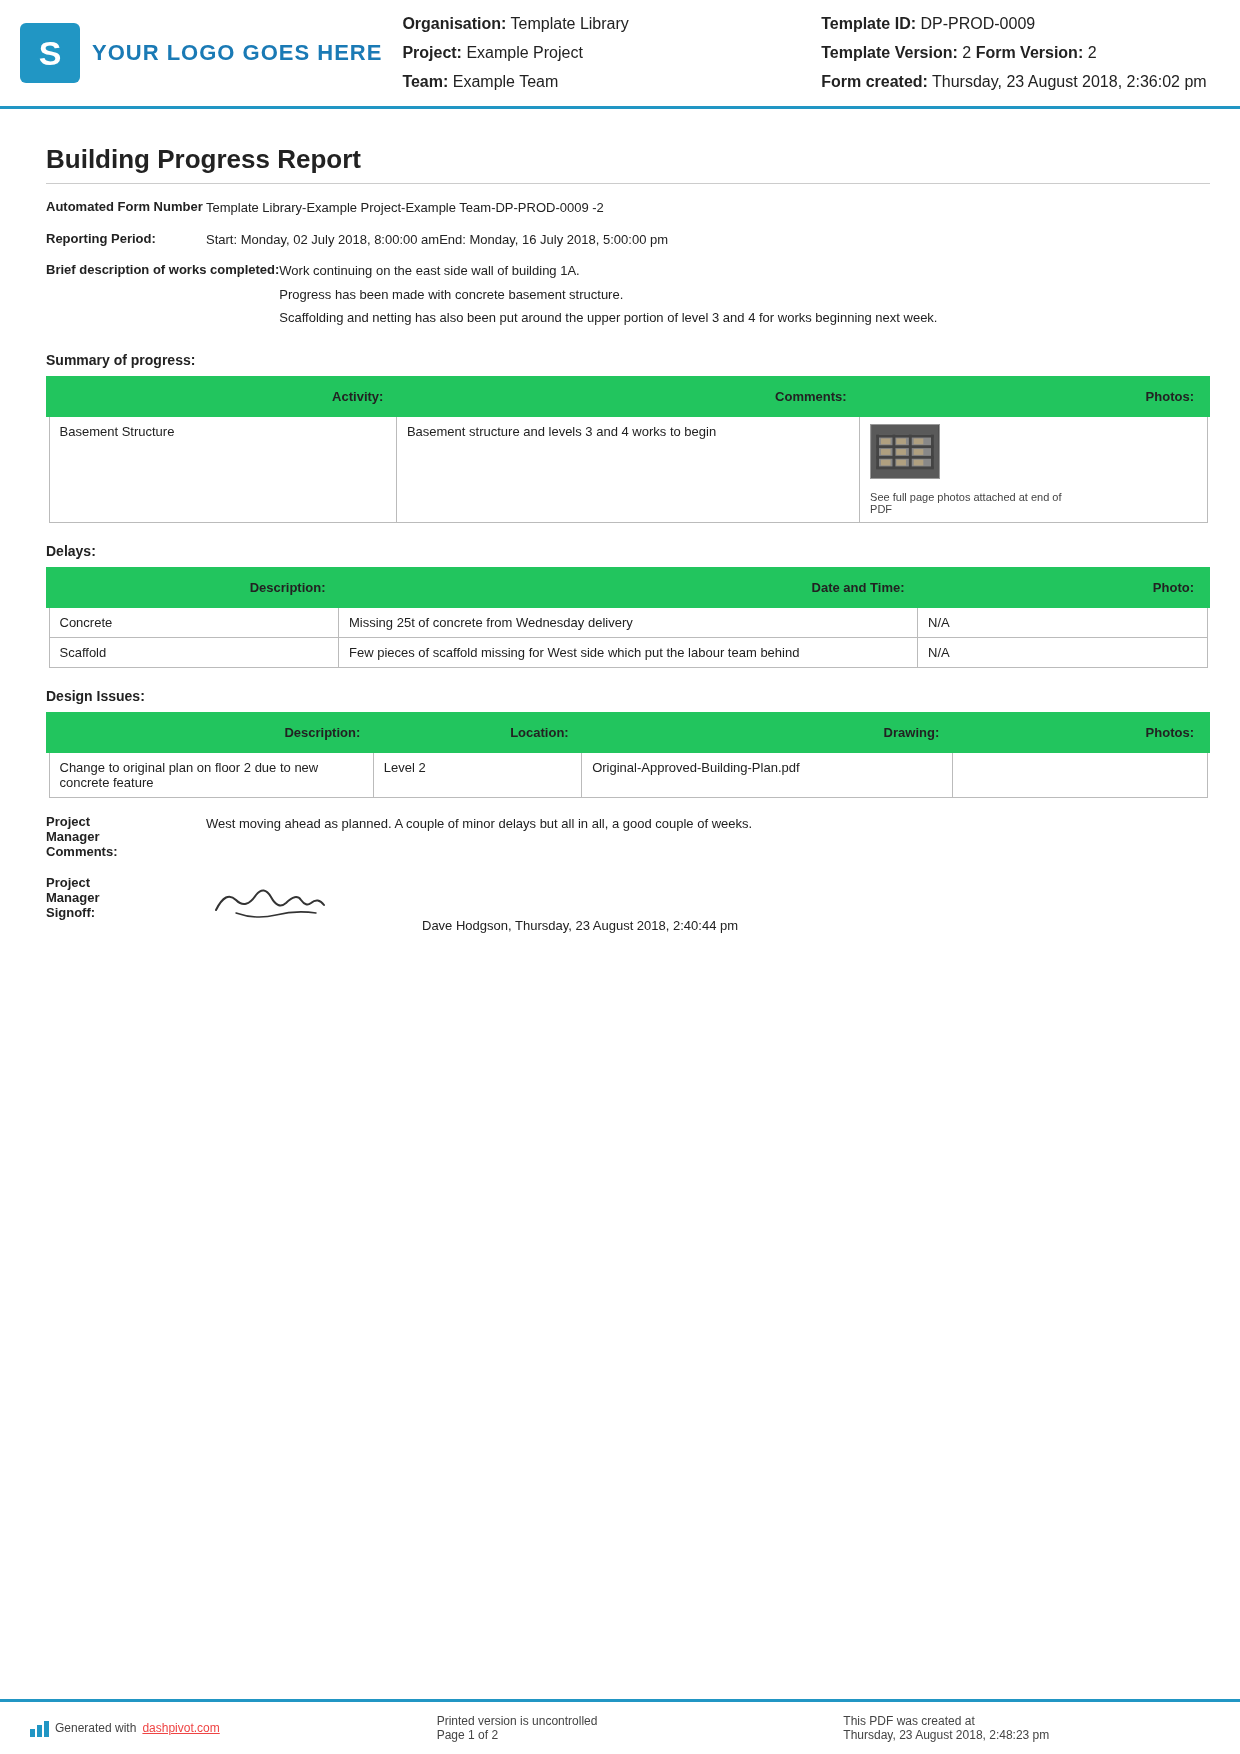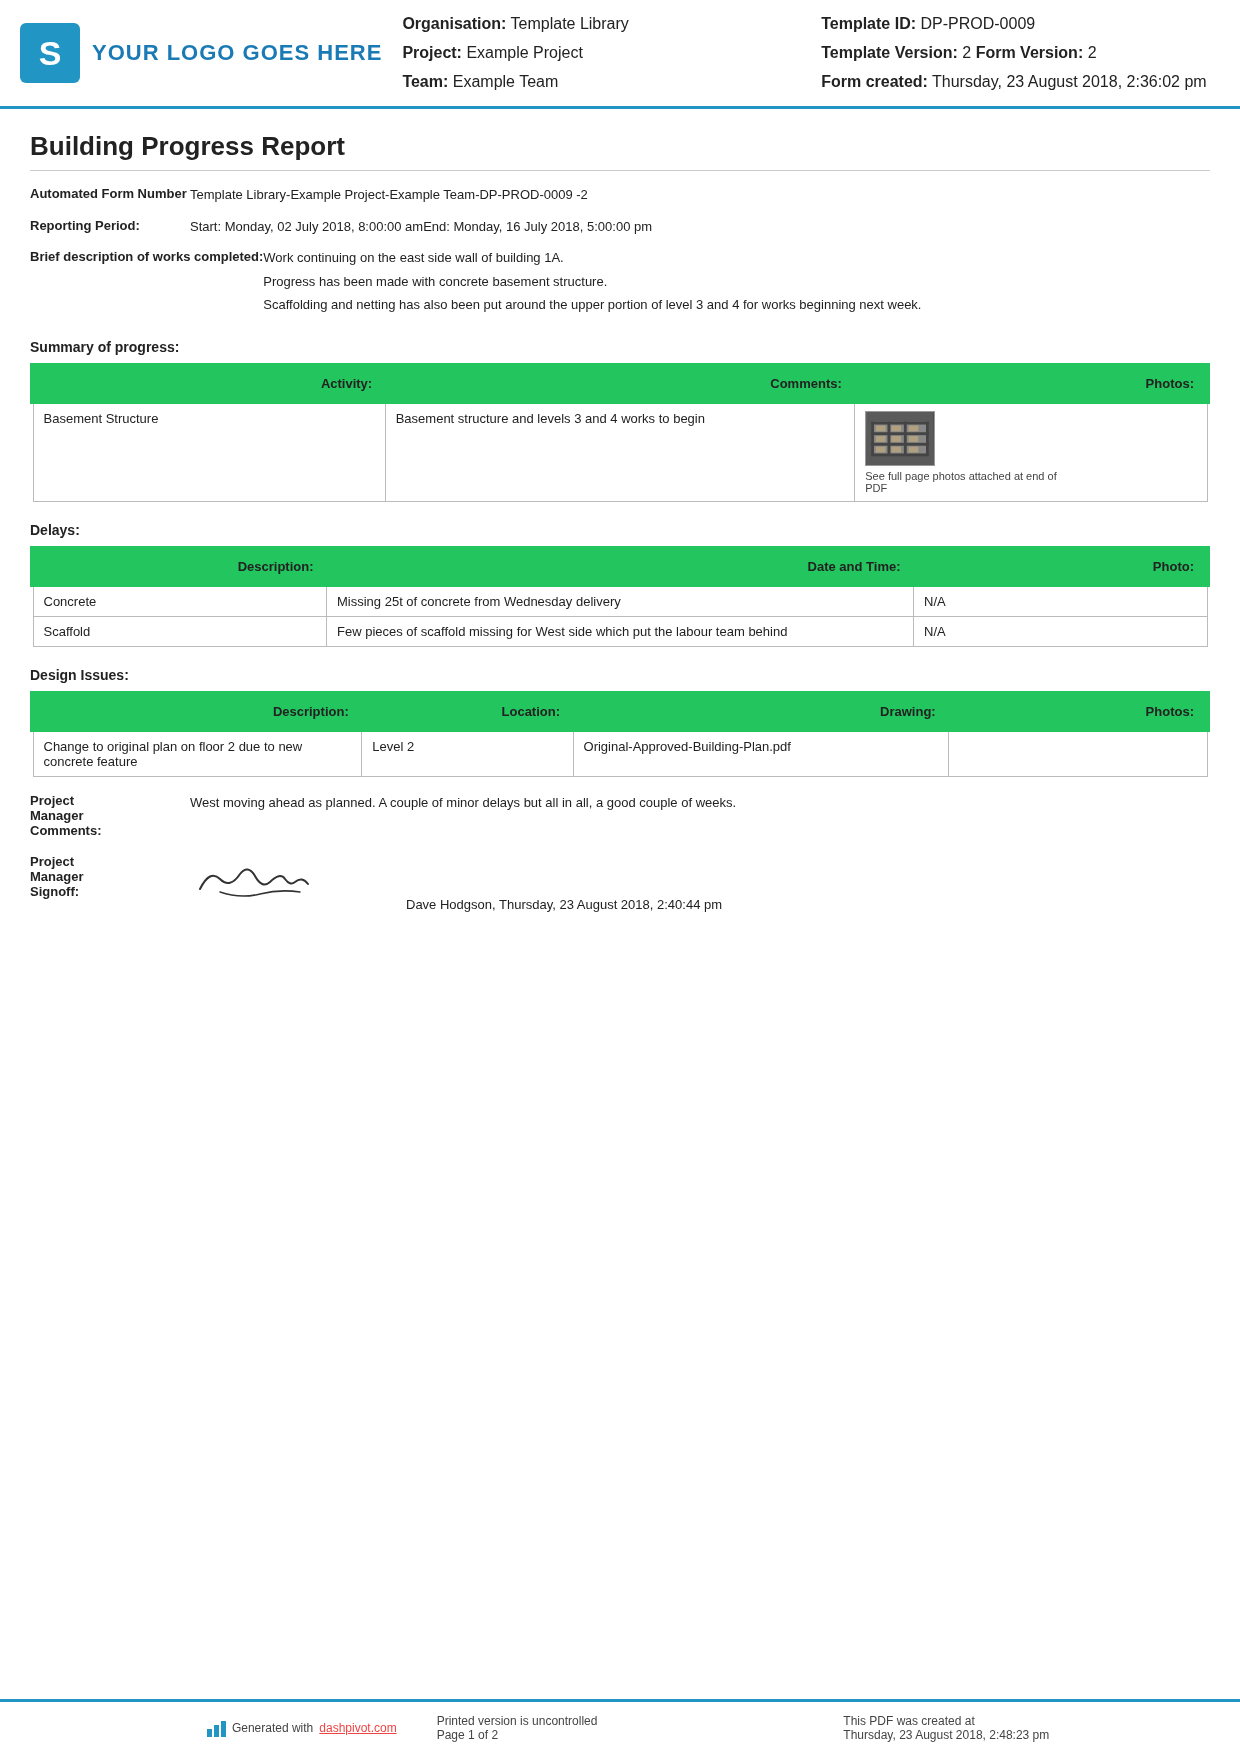--- a/index.html
+++ b/index.html
@@ -55,22 +55,23 @@
     .header-col {
       flex: 1;
       font-size: 16px;
       line-height: 1.8;
     }
     .header-col span.label {
       font-weight: bold;
     }
     
     .main-content {
-      padding: 22px 30px;
+      padding: 35px 30px;
       flex: 1;
+      margin-left: 16px;
     }
     .report-title {
       font-size: 26px;
       font-weight: bold;
       color: #222;
       margin-bottom: 14px;
       border-bottom: 1px solid #ccc;
       padding-bottom: 8px;
     }
     .field-row {
@@ -135,21 +136,21 @@
     .design-table th:nth-child(1), .design-table td:nth-child(1) { width: 28%; }
     .design-table th:nth-child(2), .design-table td:nth-child(2) { width: 18%; }
     .design-table th:nth-child(3), .design-table td:nth-child(3) { width: 32%; }
     .design-table th:nth-child(4), .design-table td:nth-child(4) { width: 22%; }
 
     
     .photo-cell {
       display: flex;
       flex-direction: column;
       align-items: flex-start;
-      gap: 4px;
+      gap: 12px;
     }
     .photo-thumb {
       width: 70px;
       height: 55px;
       background: linear-gradient(135deg, #888 0%, #555 40%, #333 60%, #666 100%);
       border: 1px solid #999;
       position: relative;
       overflow: hidden;
     }
     .photo-thumb svg {
@@ -195,21 +196,20 @@
       display: flex;
       align-items: center;
       padding: 12px 30px;
       gap: 40px;
       margin-top: auto;
     }
     .footer-col {
       flex: 1;
       font-size: 12px;
       color: #444;
-      justify-content: flex-end;
     }
     .footer-logo {
       display: flex;
       align-items: center;
       gap: 6px;
       font-size: 12px;
       color: #444;
     }
     .footer-logo .dashpivot-link {
       color: #ef4444;

